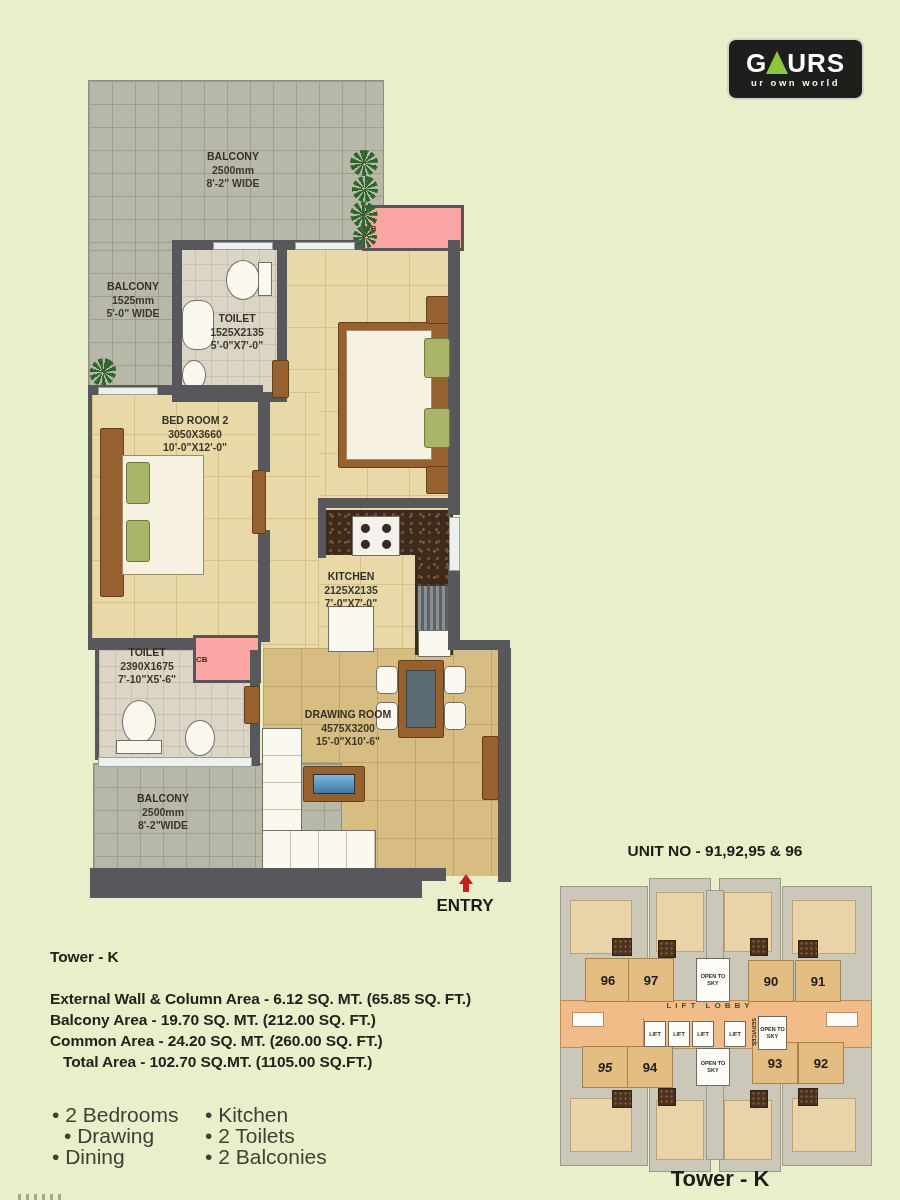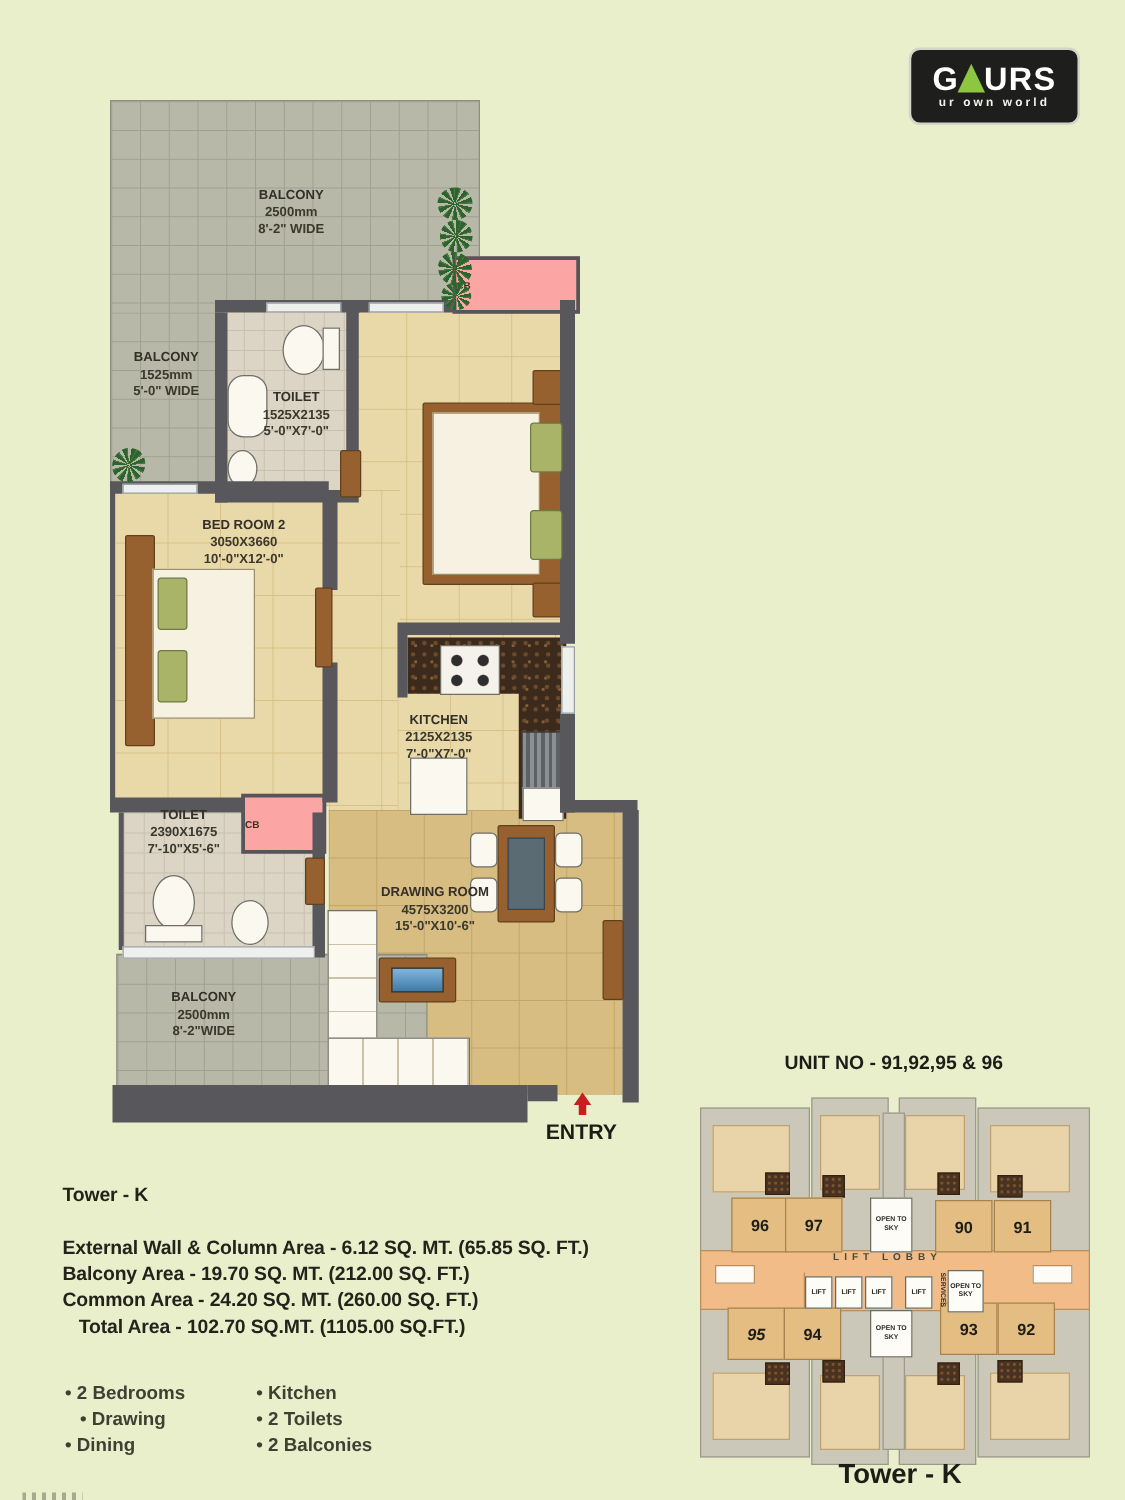--- a/index.html
+++ b/index.html
@@ -48,21 +48,21 @@
     display:flex;align-items:center;justify-content:center;
     font-weight:800;font-size:13px;color:#1d1d18;}
   .kp-salmon{background:#f2bc88;border:1px solid #b98d5e;z-index:3;}
   .kp-white{background:#fdfcf6;border:1px solid #6b6b5f;z-index:5;
     display:flex;align-items:center;justify-content:center;text-align:center;
     font-size:5.5px;line-height:7px;color:#2c2c26;font-weight:700;}
   .kp-speck{background-color:#4a3220;
     background-image:radial-gradient(#7a5430 1px,transparent 1.5px);
     background-size:5px 5px;border:1px solid #33220f;z-index:4;}
   .details-line{font-weight:800;font-size:15.5px;color:#23231c;line-height:21px;letter-spacing:-0.1px;z-index:9;}
-  .feature-item{font-weight:700;font-size:15px;color:#3e4034;line-height:21px;z-index:9;}
+  .feature-item{font-weight:400;font-size:21px;color:#3e4034;line-height:21px;z-index:9;}
 </style>
 </head>
 <body>
 
 <div class="page">
 
   <div class="abs" style="left:727px;top:38px;width:133px;height:58px;background:#1e1e1c;border:2px solid #d4d4ca;border-radius:9px;display:flex;flex-direction:column;align-items:center;justify-content:center;z-index:20;">
     <div style="display:flex;align-items:flex-end;line-height:24px;">
       <span style="color:#fff;font-weight:800;font-size:26px;letter-spacing:1px;">G</span>
       <span class="abs" style="position:static;display:inline-block;width:0;height:0;border-left:11px solid transparent;border-right:11px solid transparent;border-bottom:23px solid #8dc63f;margin:0 -1px 1px -1px;"></span>

